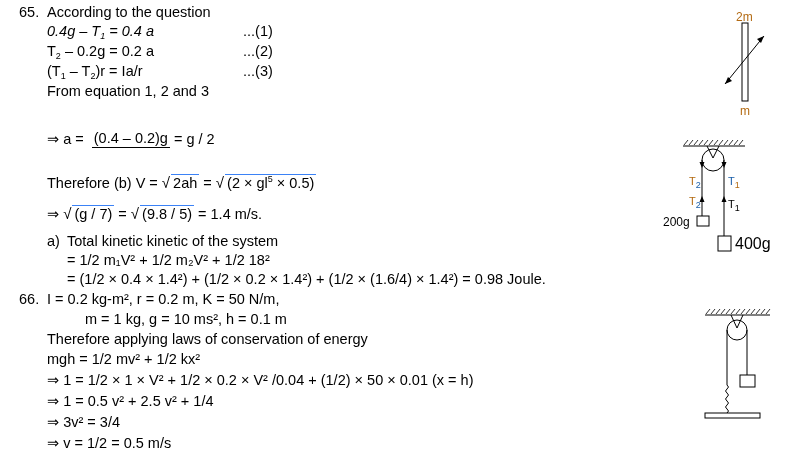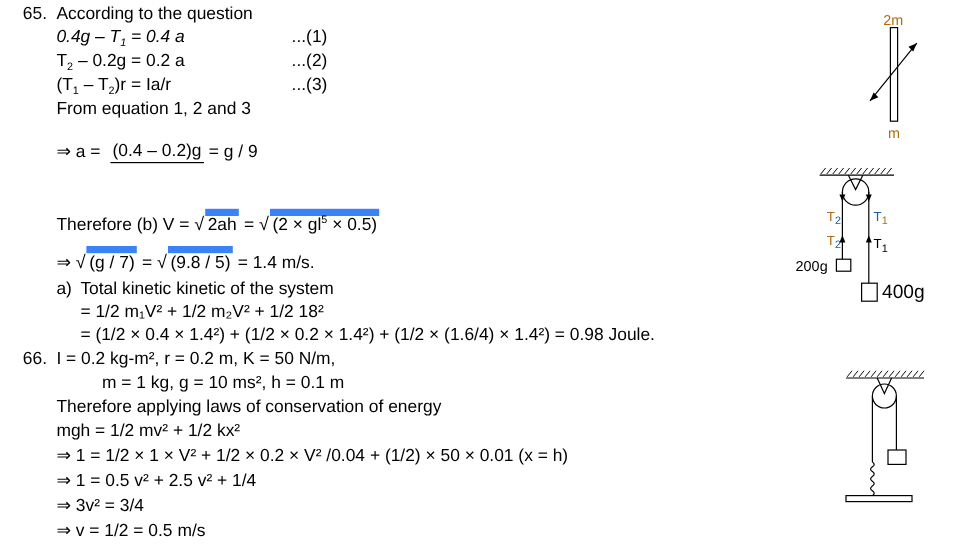--- a/index.html
+++ b/index.html
@@ -3,24 +3,24 @@
 <meta charset="utf-8">
 <style>
   html, body { margin:0; padding:0; background:#ffffff; }
   body { width:807px; height:454px; position:relative; overflow:hidden;
          font-family:"Liberation Sans", sans-serif; font-size:14.5px; color:#000; }
   .ln { position:absolute; white-space:nowrap; line-height:18px; }
   .num { position:absolute; left:19px; }
   sup { font-size:9px; vertical-align:6px; line-height:0; }
   sub { font-size:9px; vertical-align:-3px; line-height:0; }
   .eqref { position:absolute; left:243px; }
-  .frac { display:inline-block; vertical-align:middle; text-align:left; margin:0 4px; }
+  .frac { display:inline-block; vertical-align:middle; text-align:left; margin:12px 4px; }
   .frac .n { display:block; padding:0 2px; border-bottom:1px solid #000; line-height:18px; }
   .frac .d { display:block; padding:0 2px; line-height:18px; }
-  .sqrt { display:inline-block; border-top:6px solid #3b82f6; padding:0 2px; margin-left:1px; line-height:17px; }
+  .sqrt { display:inline-block; border-top:1px solid #3b82f6; padding:0 2px; margin-left:1px; line-height:17px; }
   .rad { font-size:15px; }
   .lbl { position:absolute; font-size:11px; white-space:nowrap; }
   .blue { color:#1a5ea8; }
   .orange { color:#b36a12; }
   svg { position:absolute; }
 </style>
 </head>
 <body>
 
 <div class="ln num" style="top:3px;">65.</div>
@@ -37,21 +37,21 @@
 <div class="ln eqref" style="top:42px;">...(2)</div>
 
 <div class="ln" style="left:47px; top:62px;">
   <span>(T</span><sub>1</sub><span> – T</span><sub>2</sub><span>)r = Ia/r</span>
 </div>
 <div class="ln eqref" style="top:62px;">...(3)</div>
 
 <div class="ln" style="left:47px; top:82px;">From equation 1, 2 and 3</div>
 
 <div class="ln" style="left:47px; top:117px; line-height:normal;">
-  <span style="vertical-align:middle;">⇒ a = </span><span class="frac"><span class="n">(0.4 – 0.2)g</span></span><span style="vertical-align:middle;">= g / 9</span>
+  <span style="vertical-align:middle;">⇒ a = </span><span class="frac"><span class="n">(0.4 – 0.2)g</span></span><span style="vertical-align:middle;">= g / 2</span>
 </div>
 
 <div class="ln" style="left:47px; top:174px;">
   <span>Therefore (b) V = </span><span class="rad">√</span><span class="sqrt">2ah</span><span> = </span><span class="rad">√</span><span class="sqrt"><span>(2 × gl</span><sup>5</sup><span> × 0.5)</span></span>
 </div>
 
 <div class="ln" style="left:47px; top:205px;">
   <span>⇒ </span><span class="rad">√</span><span class="sqrt">(g / 7)</span><span> = </span><span class="rad">√</span><span class="sqrt">(9.8 / 5)</span><span> = 1.4 m/s.</span>
 </div>
 

